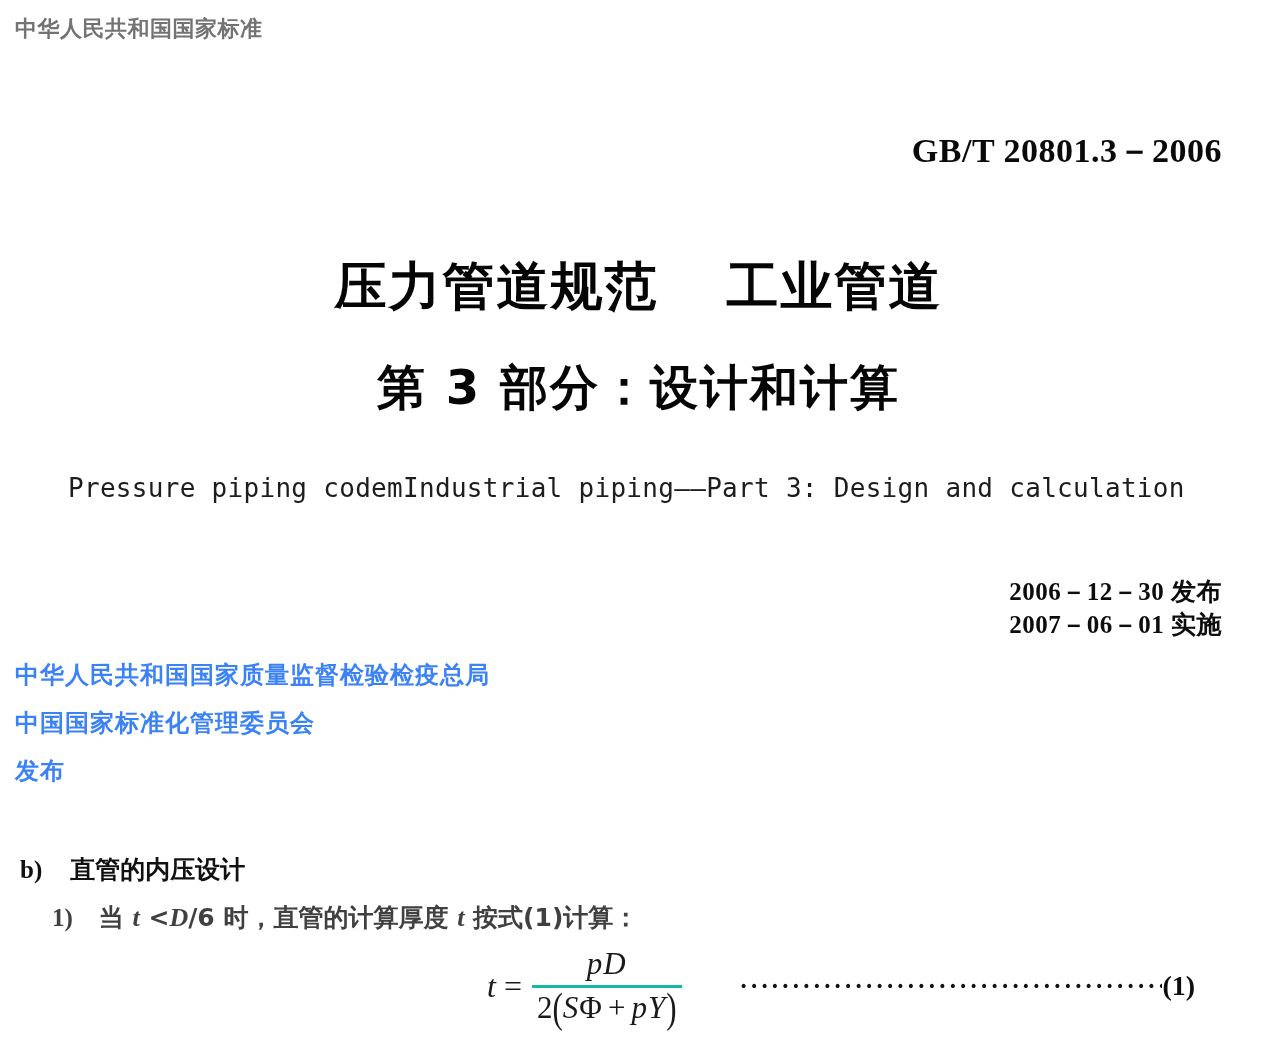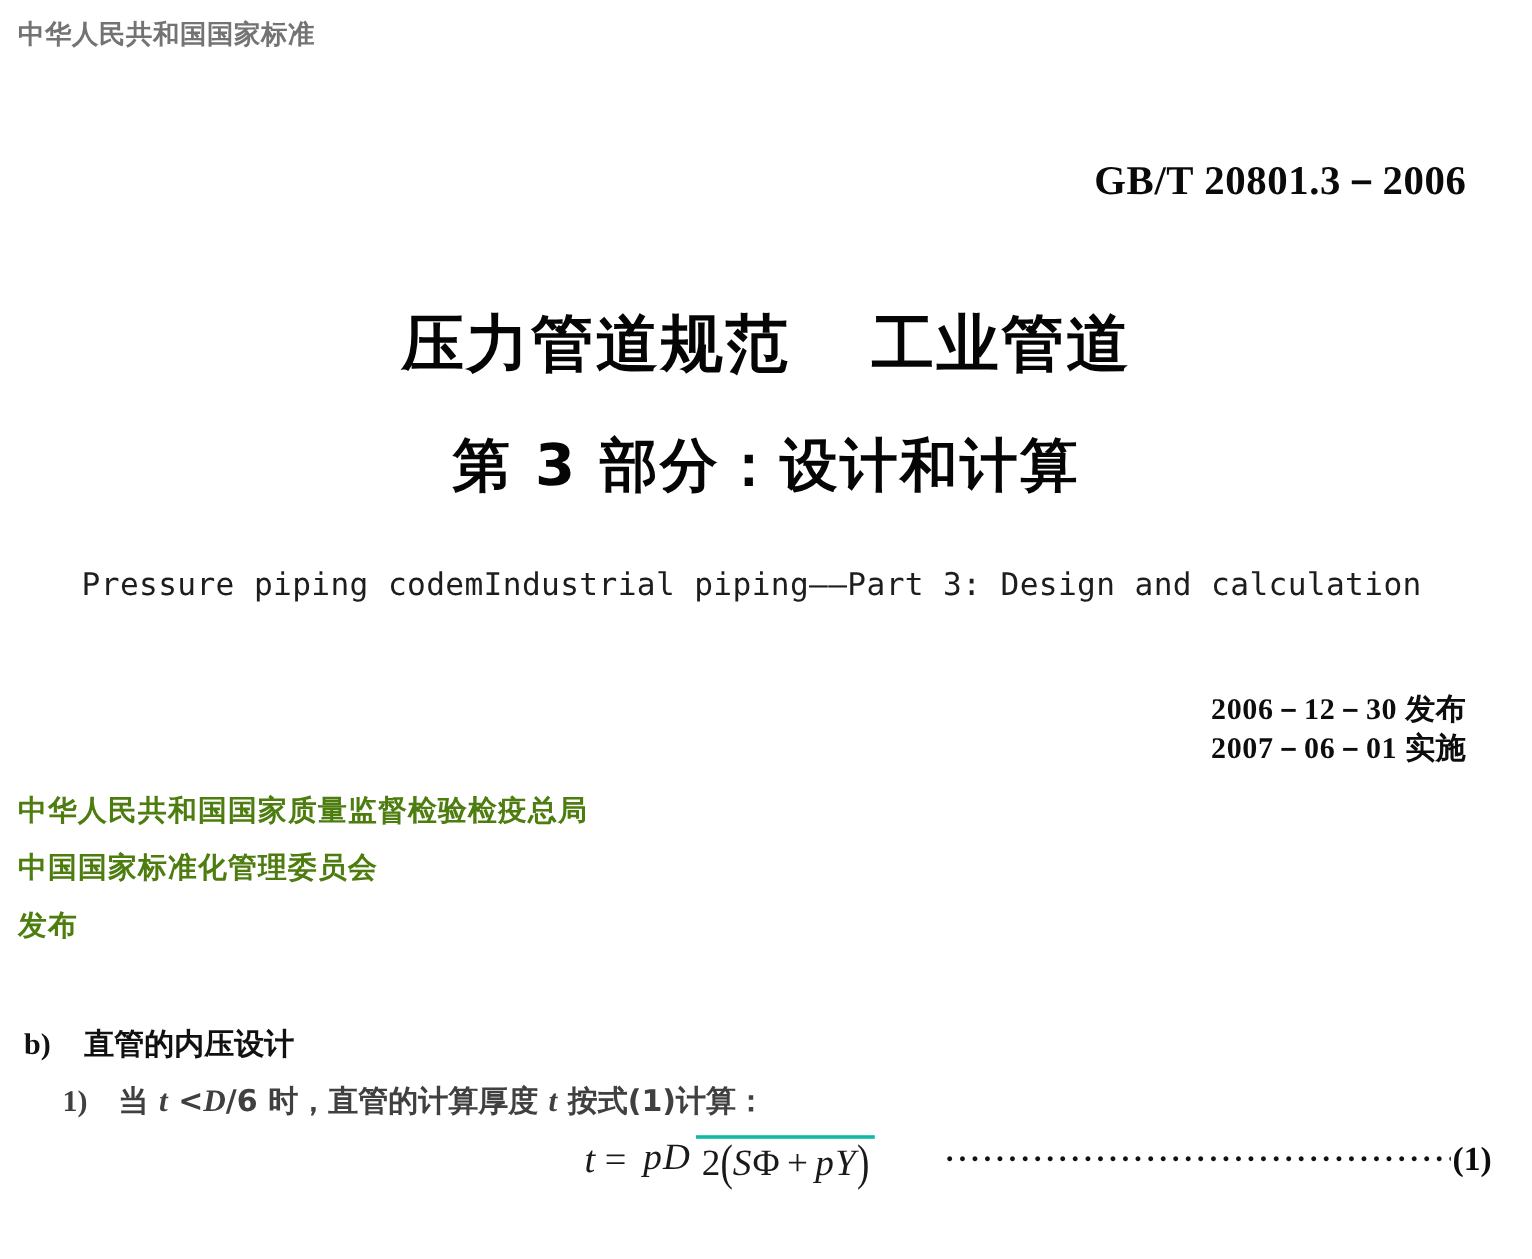--- a/index.html
+++ b/index.html
@@ -93,21 +93,21 @@
     margin-left: 36px;
   }
 
   
   .issuer {
     position: absolute;
     left: 15px;
     top: 659px;
     font-size: 24px;
     font-weight: 600;
-    color: #4d7c0f;
+    color: #3b82f6;
     letter-spacing: 1px;
   }
   .issuer div { height: 48px; }
 
   
   .clause-b {
     position: absolute;
     left: 20px;
     top: 853px;
     font-size: 25px;
@@ -145,20 +145,22 @@
     display: flex;
     align-items: center;
     font-family: "Liberation Serif", "DejaVu Serif", serif;
     font-size: 32px;
     color: #1a1a1a;
   }
   .eq-lhs { font-style: italic; }
   .eq-sign { margin: 0 10px 0 8px; }
   .fraction {
     display: inline-flex;
+    flex-direction: column;
+    align-items: center;
   }
   .frac-num {
     font-style: italic;
     font-size: 31px;
     padding: 0 4px 3px 4px;
     letter-spacing: 1px;
   }
   .frac-den {
     border-top: 3px solid #14b8a6;
     font-size: 31px;

